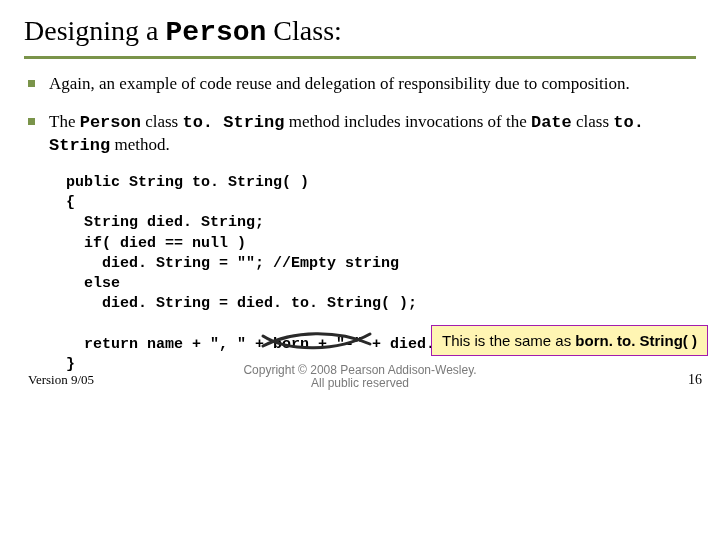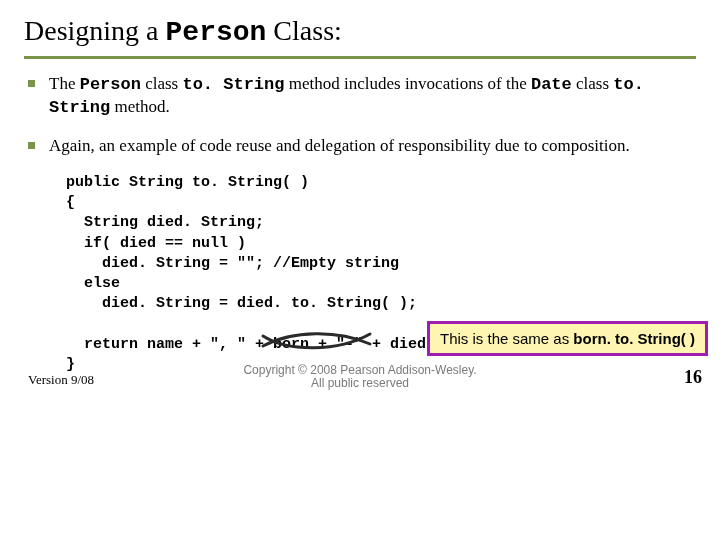--- a/index.html
+++ b/index.html
@@ -57,21 +57,21 @@
     font-weight: bold;
     font-size: 15px;
     white-space: pre;
     line-height: 1.35;
   }
   .callout {
     position: absolute;
     right: 12px;
     bottom: 44px;
     background: #fff5b3;
-    border: 3px solid #a21caf;
+    border: 1px solid #a21caf;
     padding: 6px 10px;
     font-size: 15px;
     font-family: Arial, Helvetica, sans-serif;
   }
   .callout .b { font-weight: bold; }
   .scribble {
     position: absolute;
     left: 258px;
     bottom: 46px;
   }
@@ -96,45 +96,44 @@
     text-align: center;
     font-size: 12px;
     color: #7a7a7a;
     font-family: Arial, sans-serif;
     line-height: 1.1;
   }
   .pagenum {
     position: absolute;
     right: 18px;
     bottom: 4px;
-    font-size: 18px;
-    font-weight: bold;
+    font-size: 14px;
   }
 </style>
 </head>
 <body>
 
 <div class="slide">
 
   <div class="title-wrap">
     <div class="title-line1">
       <span>Designing a </span><span class="mono">Person</span><span> Class:</span>
     </div>
   </div>
 
   <div class="rule"></div>
 
   <div class="bullets">
     <div class="bullet">
       <div class="sq"></div>
-      <div><span>The </span><span class="mono">Person</span><span> class </span><span class="mono">to. String</span><span> method includes invocations of the </span><span class="mono">Date</span><span> class </span><span class="mono">to. String</span><span> method.</span></div>
+      <div><span>Again, an example of code reuse and delegation of responsibility due to composition.</span></div>
     </div>
     <div class="bullet">
       <div class="sq"></div>
-      <div><span>Again, an example of code reuse and delegation of responsibility due to composition.</span></div>
+      <div><span>The </span><span class="mono">Person</span><span> class </span><span class="mono">to. String</span><span> method includes invocations of the </span><span class="mono">Date</span><span> class </span><span class="mono">to. String</span><span> method.</span></div>
     </div>
   </div>
 
   <div class="code">public String to. String( )
 {
   String died. String;
   if( died == null )
     died. String = ""; //Empty string
   else
     died. String = died. to. String( );
@@ -145,21 +144,21 @@
   <svg class="scribble" width="120" height="28">
     <path d="M5 10 C 30 26, 80 26, 112 8" stroke="#2a2a2a" stroke-width="3" fill="none" stroke-linecap="round"></path>
     <path d="M5 20 C 35 4, 80 4, 112 18" stroke="#2a2a2a" stroke-width="3" fill="none" stroke-linecap="round"></path>
   </svg>
 
   <div class="callout">
     <span>This is the same as </span><span class="b">born. to. String( )</span>
   </div>
 
   <div class="footer">
-    <div class="ver">Version 9/08</div>
+    <div class="ver">Version 9/05</div>
     <div class="copy">
       <span>Copyright © 2008 Pearson Addison-Wesley.</span><br>
       <span>All public reserved</span>
     </div>
     <div class="pagenum">16</div>
   </div>
 
 </div>
 
 </body></html>

